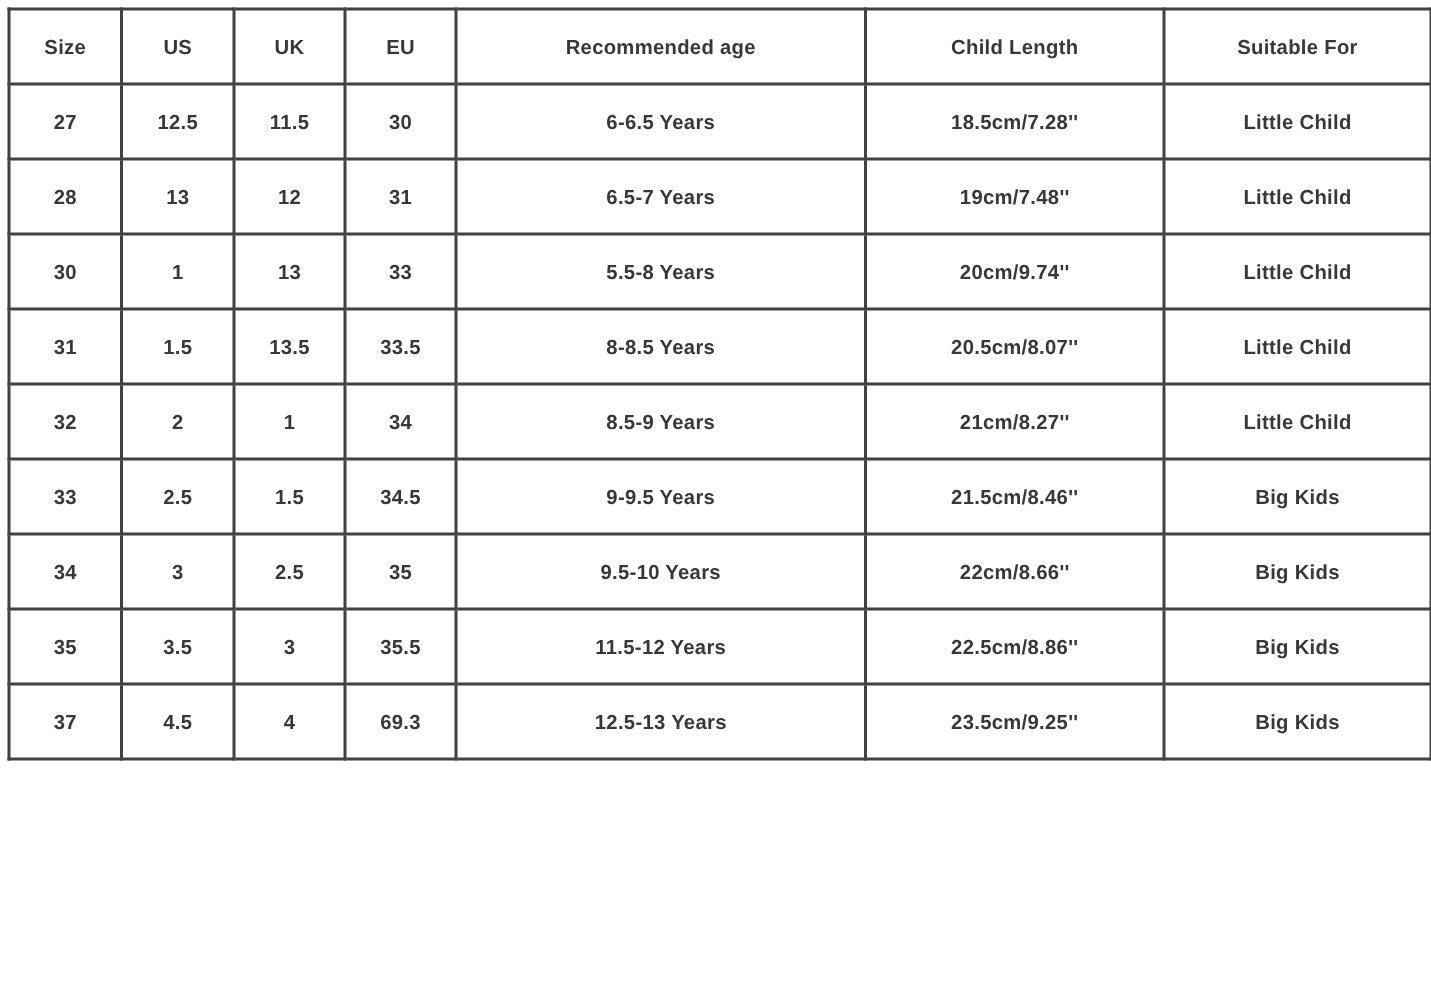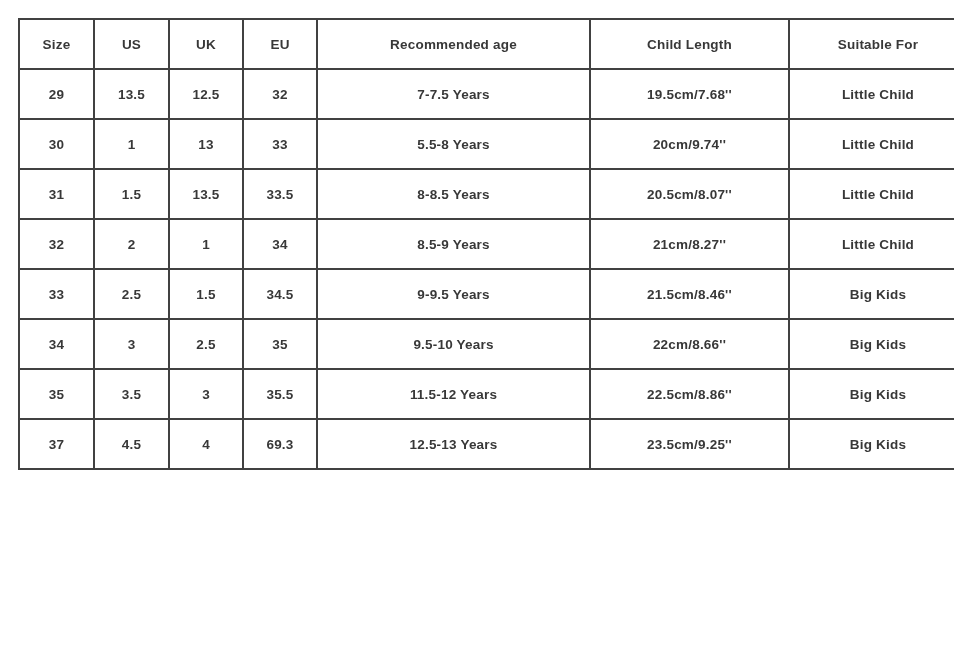--- a/index.html
+++ b/index.html
@@ -5,21 +5,21 @@
   html, body {
     margin: 0;
     padding: 0;
     background: #ffffff;
   }
   .page {
     width: 954px;
     height: 657px;
     background: #ffffff;
     box-sizing: border-box;
-    padding: 18px;
+    padding: 5px;
     font-family: "Liberation Sans", "DejaVu Sans", sans-serif;
   }
   table.size-chart {
     border-collapse: collapse;
     table-layout: fixed;
     width: 948px;
     box-sizing: border-box;
   }
   table.size-chart th,
   table.size-chart td {
@@ -63,26 +63,35 @@
           <th>US</th>
           <th>UK</th>
           <th>EU</th>
           <th>Recommended age</th>
           <th>Child Length</th>
           <th>Suitable For</th>
         </tr>
     </thead>
     <tbody>
         <tr>
-          <td>29</td>
-          <td>13.5</td>
+          <td>27</td>
           <td>12.5</td>
-          <td>32</td>
-          <td>7-7.5 Years</td>
-          <td>19.5cm/7.68''</td>
+          <td>11.5</td>
+          <td>30</td>
+          <td>6-6.5 Years</td>
+          <td>18.5cm/7.28''</td>
+          <td>Little Child</td>
+        </tr>
+        <tr>
+          <td>28</td>
+          <td>13</td>
+          <td>12</td>
+          <td>31</td>
+          <td>6.5-7 Years</td>
+          <td>19cm/7.48''</td>
           <td>Little Child</td>
         </tr>
         <tr>
           <td>30</td>
           <td>1</td>
           <td>13</td>
           <td>33</td>
           <td>5.5-8 Years</td>
           <td>20cm/9.74''</td>
           <td>Little Child</td>

